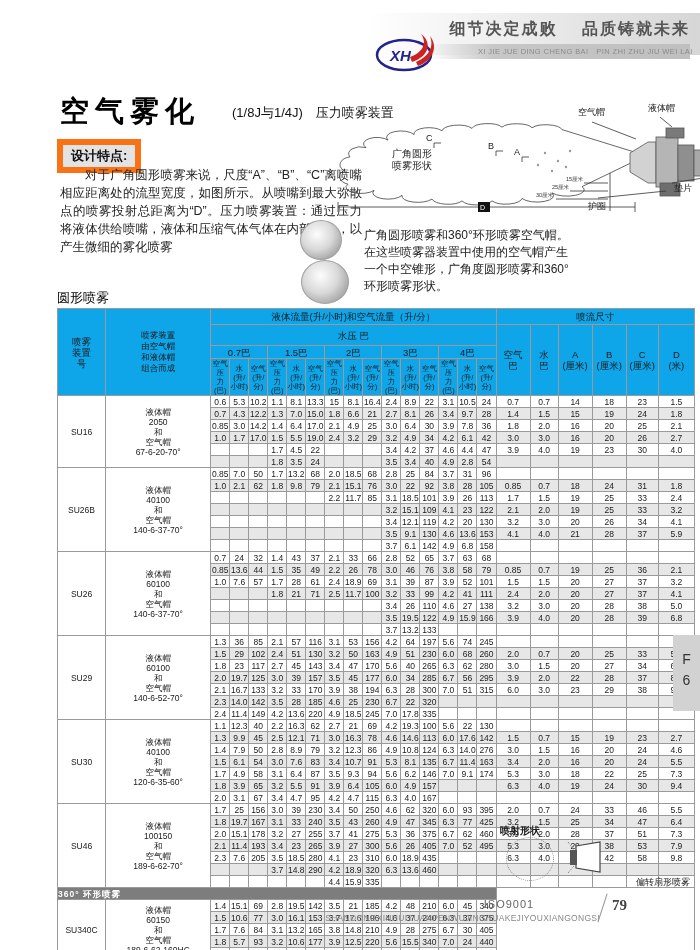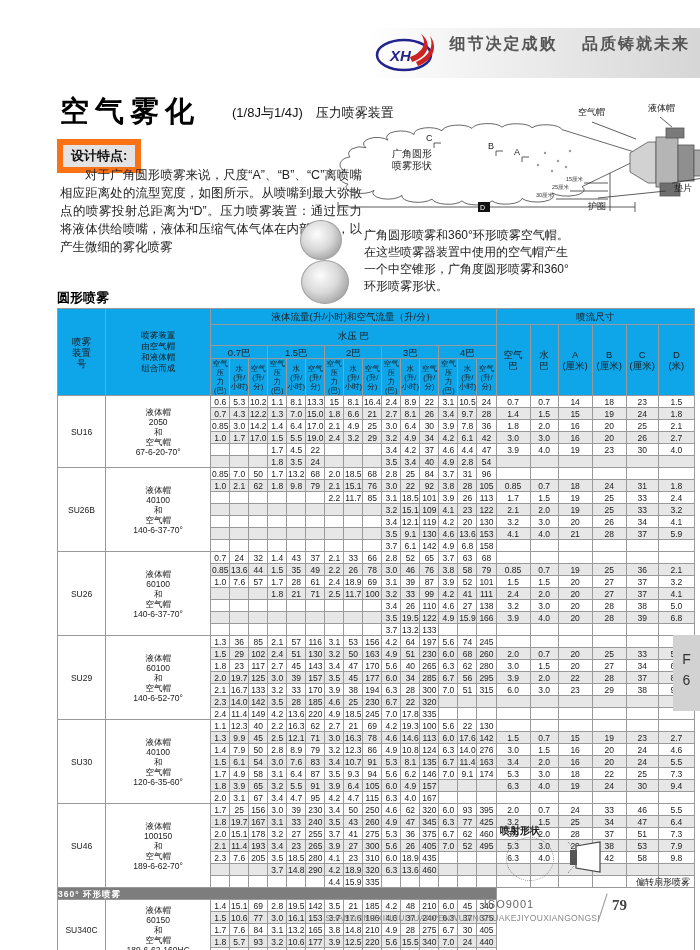--- a/index.html
+++ b/index.html
@@ -1,21 +1,21 @@
 <!DOCTYPE html>
 <html><head>
 <meta charset="utf-8">
 <style>
   html,body{margin:0;padding:0}
   body{width:700px;height:950px;position:relative;background:#fff;
        font-family:"Liberation Sans","DejaVu Sans",sans-serif;color:#1a1a1a;overflow:hidden}
   .abs{position:absolute}
 
   
-  .banner{left:368px;top:28px;width:332px;height:50px;
+  .banner{left:368px;top:13px;width:332px;height:42px;
           background:linear-gradient(to right,#ffffff,#d6d6d6)}
   .banner .cn{position:absolute;right:10px;top:6px;font-size:16px;font-weight:bold;
               color:#555;letter-spacing:2px;white-space:pre}
   .banner .py{position:absolute;right:10px;top:31px;left:60px;height:15px;line-height:15px;
               font-size:7.5px;color:#8b8b8b;text-align:left;letter-spacing:.4px;
               background:linear-gradient(to right,rgba(200,200,200,0),#c7c7c7 25%,#bfbfbf);
               padding-left:50px;white-space:pre}
   .logo{left:374px;top:26px;width:66px;height:54px}
 
   
@@ -27,21 +27,21 @@
              text-align:justify;text-indent:2em;color:#222}
 
   
   .diagram{left:330px;top:95px;width:370px;height:205px}
   .cap-photo{border-radius:50%;background:radial-gradient(circle at 40% 35%,#fdfdfd 0%,#d9d9d9 45%,#9b9b9b 85%);
              border:1px solid #a0a0a0}
   .photo1{left:300px;top:220px;width:40px;height:38px}
   .photo2{left:301px;top:260px;width:46px;height:42px}
   .cap-caption{left:364px;top:227px;width:205px;font-size:12px;line-height:17px;color:#222}
 
-  .section-round{left:57px;top:289px;font-size:13px;font-weight:bold;color:#000}
+  .section-round{left:57px;top:289px;font-size:13px;font-weight:normal;color:#000}
 
   
   table.main{border-collapse:collapse;table-layout:fixed;position:absolute;left:57px;top:308px;
              width:638px;background:#fff}
   .main th,.main td{border:1px solid #9a9a9a;padding:0;text-align:center;vertical-align:middle;
                     font-weight:normal;overflow:hidden;color:#1a1a1a}
   .main thead th{font-size:9.5px;line-height:11px;background:#0ea5e9}
   .main th.sub{font-size:7.5px;line-height:9px}
   .main tbody td{height:11px;line-height:10px;font-size:8.5px}
   .pre{white-space:pre-line}
@@ -70,20 +70,21 @@
   .footer-slash{left:602px;top:893px;height:30px;border-left:1.2px solid #999;transform:rotate(18deg)}
   .footer-company{left:59px;top:913px;width:541px;text-align:right;font-size:8.5px;color:#888;letter-spacing:.3px}
 
   svg text{font-family:"Liberation Sans","DejaVu Sans",sans-serif}
 </style>
 </head>
 <body>
 
 <div class="abs banner">
   <div class="cn">细节决定成败　 品质铸就未来</div>
+  <div class="py">XI JIE JUE DING CHENG BAI　PIN ZHI ZHU JIU WEI LAI</div>
 </div>
 <svg class="abs logo" viewBox="0 0 66 54">
   <ellipse cx="30" cy="29" rx="27" ry="15" fill="none" stroke="#23238e" stroke-width="2.5"></ellipse>
   <text x="16" y="35" font-size="15" font-weight="bold" font-style="italic" fill="#23238e">XH</text>
   <path d="M 38 36 C 56 30 58 16 47 8 C 53 16 50 26 36 31 Z" fill="#cc2222"></path>
   <path d="M 44 40 C 60 34 64 20 56 10 C 60 20 56 30 42 36 Z" fill="#cc2222"></path>
 </svg>
 
 <div class="abs title-main">空气雾化</div>
 <div class="abs title-sub">(1/8J与1/4J)　压力喷雾装置</div>

